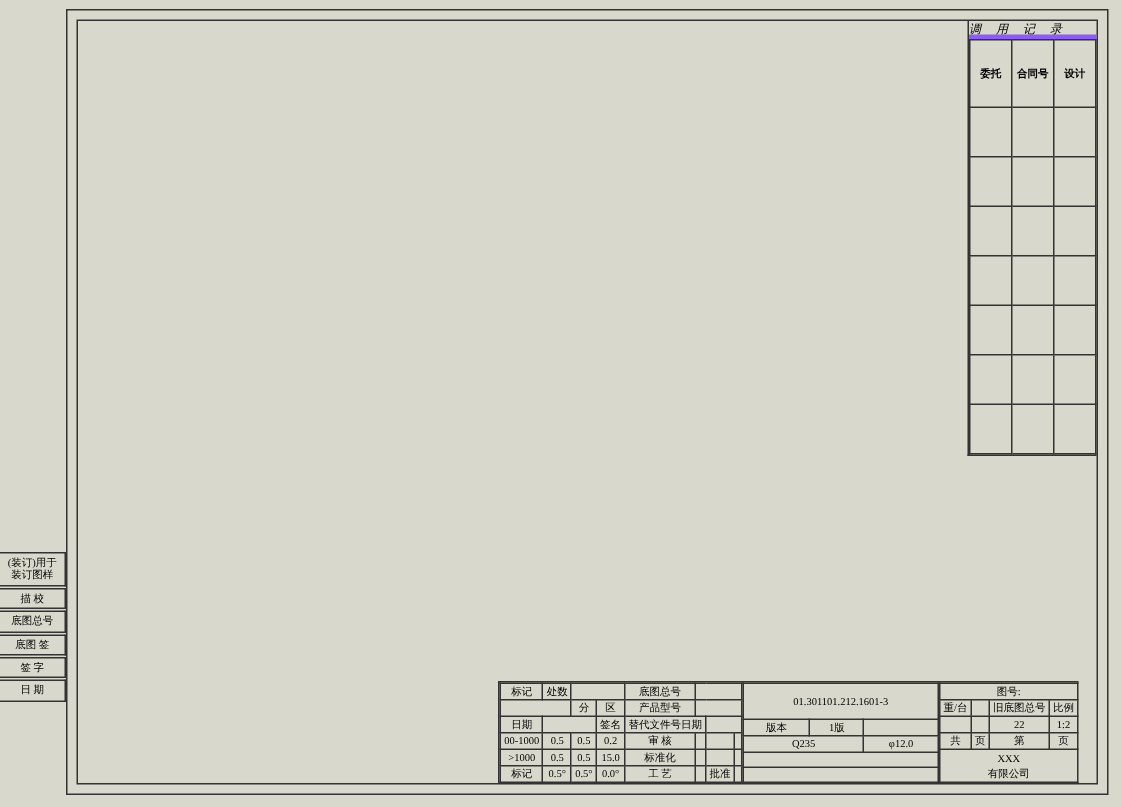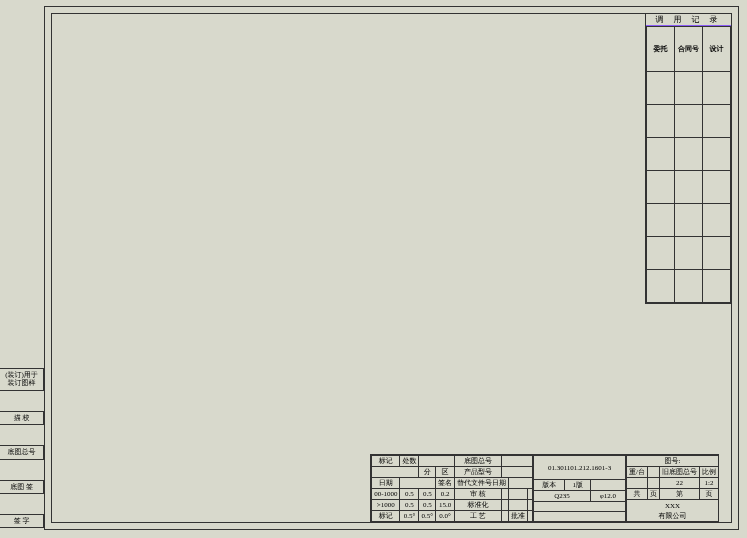--- a/index.html
+++ b/index.html
@@ -31,26 +31,26 @@
   }
   
   .usage-block {
     position: absolute;
     right: 0;
     top: 0;
     border-left: 1px solid #333;
     border-bottom: 1px solid #333;
   }
   .usage-title {
-    text-align: center;
     letter-spacing: 4px;
-    border-bottom: 1px solid #8b5cf6;
+    border-bottom: 3px solid #8b5cf6;
     height: 12px;
     line-height: 12px;
     font-size: 8px;
+    font-style: italic;
   }
   .usage-grid {
     border-collapse: collapse;
   }
   .usage-grid th, .usage-grid td {
     border: 1px solid #333;
     font-size: 7px;
     text-align: center;
     height: 12px;
     line-height: 12px;
@@ -92,21 +92,21 @@
     left: 0;
     top: 368px;
     width: 44px;
     font-size: 7px;
   }
   .left-labels div {
     border: 1px solid #333;
     border-left: none;
     padding: 2px;
     text-align: center;
-    margin-bottom: 20px;
+    margin-bottom: 1px;
     line-height: 1.2;
     background: #d8d9cc;
   }
 </style>
 </head>
 <body>
 
 <div class="frame-outer">
   <div class="frame-inner">
 
@@ -211,21 +211,21 @@
           <td></td>
           <td>批准</td>
           <td></td>
         </tr>
       </tbody>
         </table>
 
       <table class="tb-table">
         <tbody>
             <tr>
-          <td colspan="4" rowspan="3" style="width:92px">01.301101.212.1601-3</td>
+          <td colspan="4" rowspan="3" style="width:130px">01.301101.212.1601-3</td>
         </tr>
         <tr></tr>
         <tr></tr>
         <tr>
           <td>版本</td>
           <td>1版</td>
           <td colspan="2"></td>
         </tr>
         <tr>
           <td colspan="2">Q235</td>

